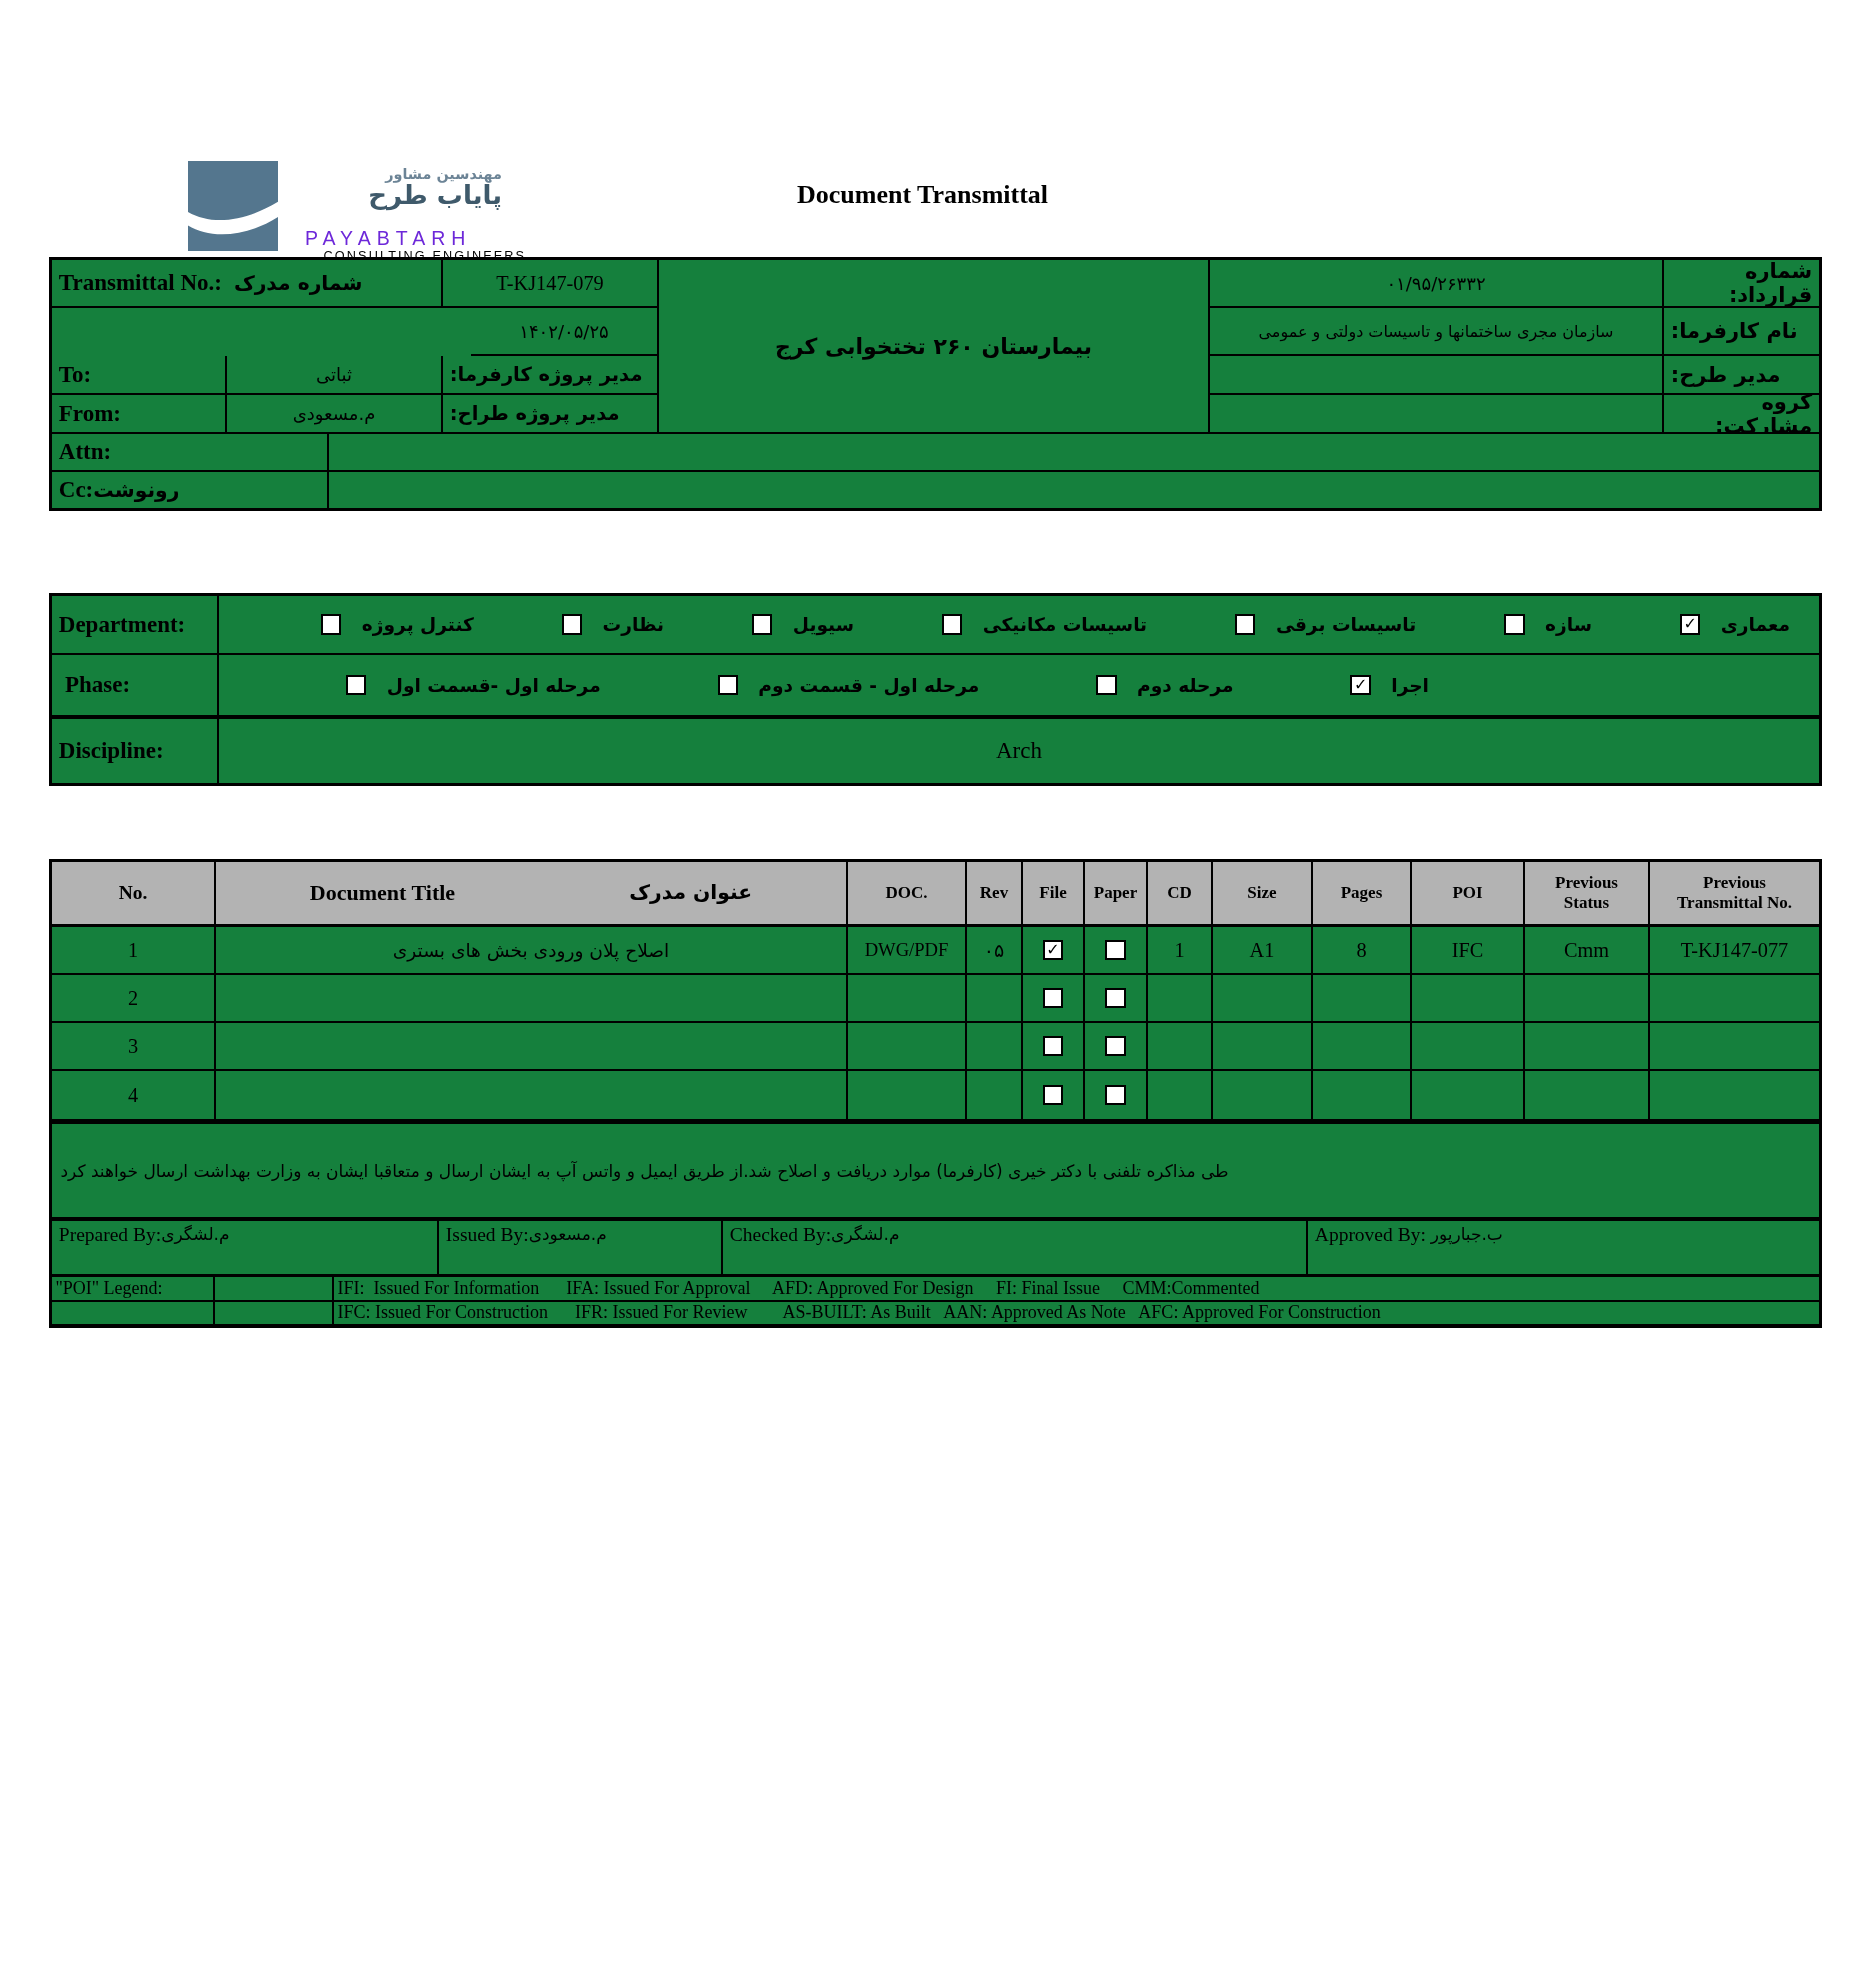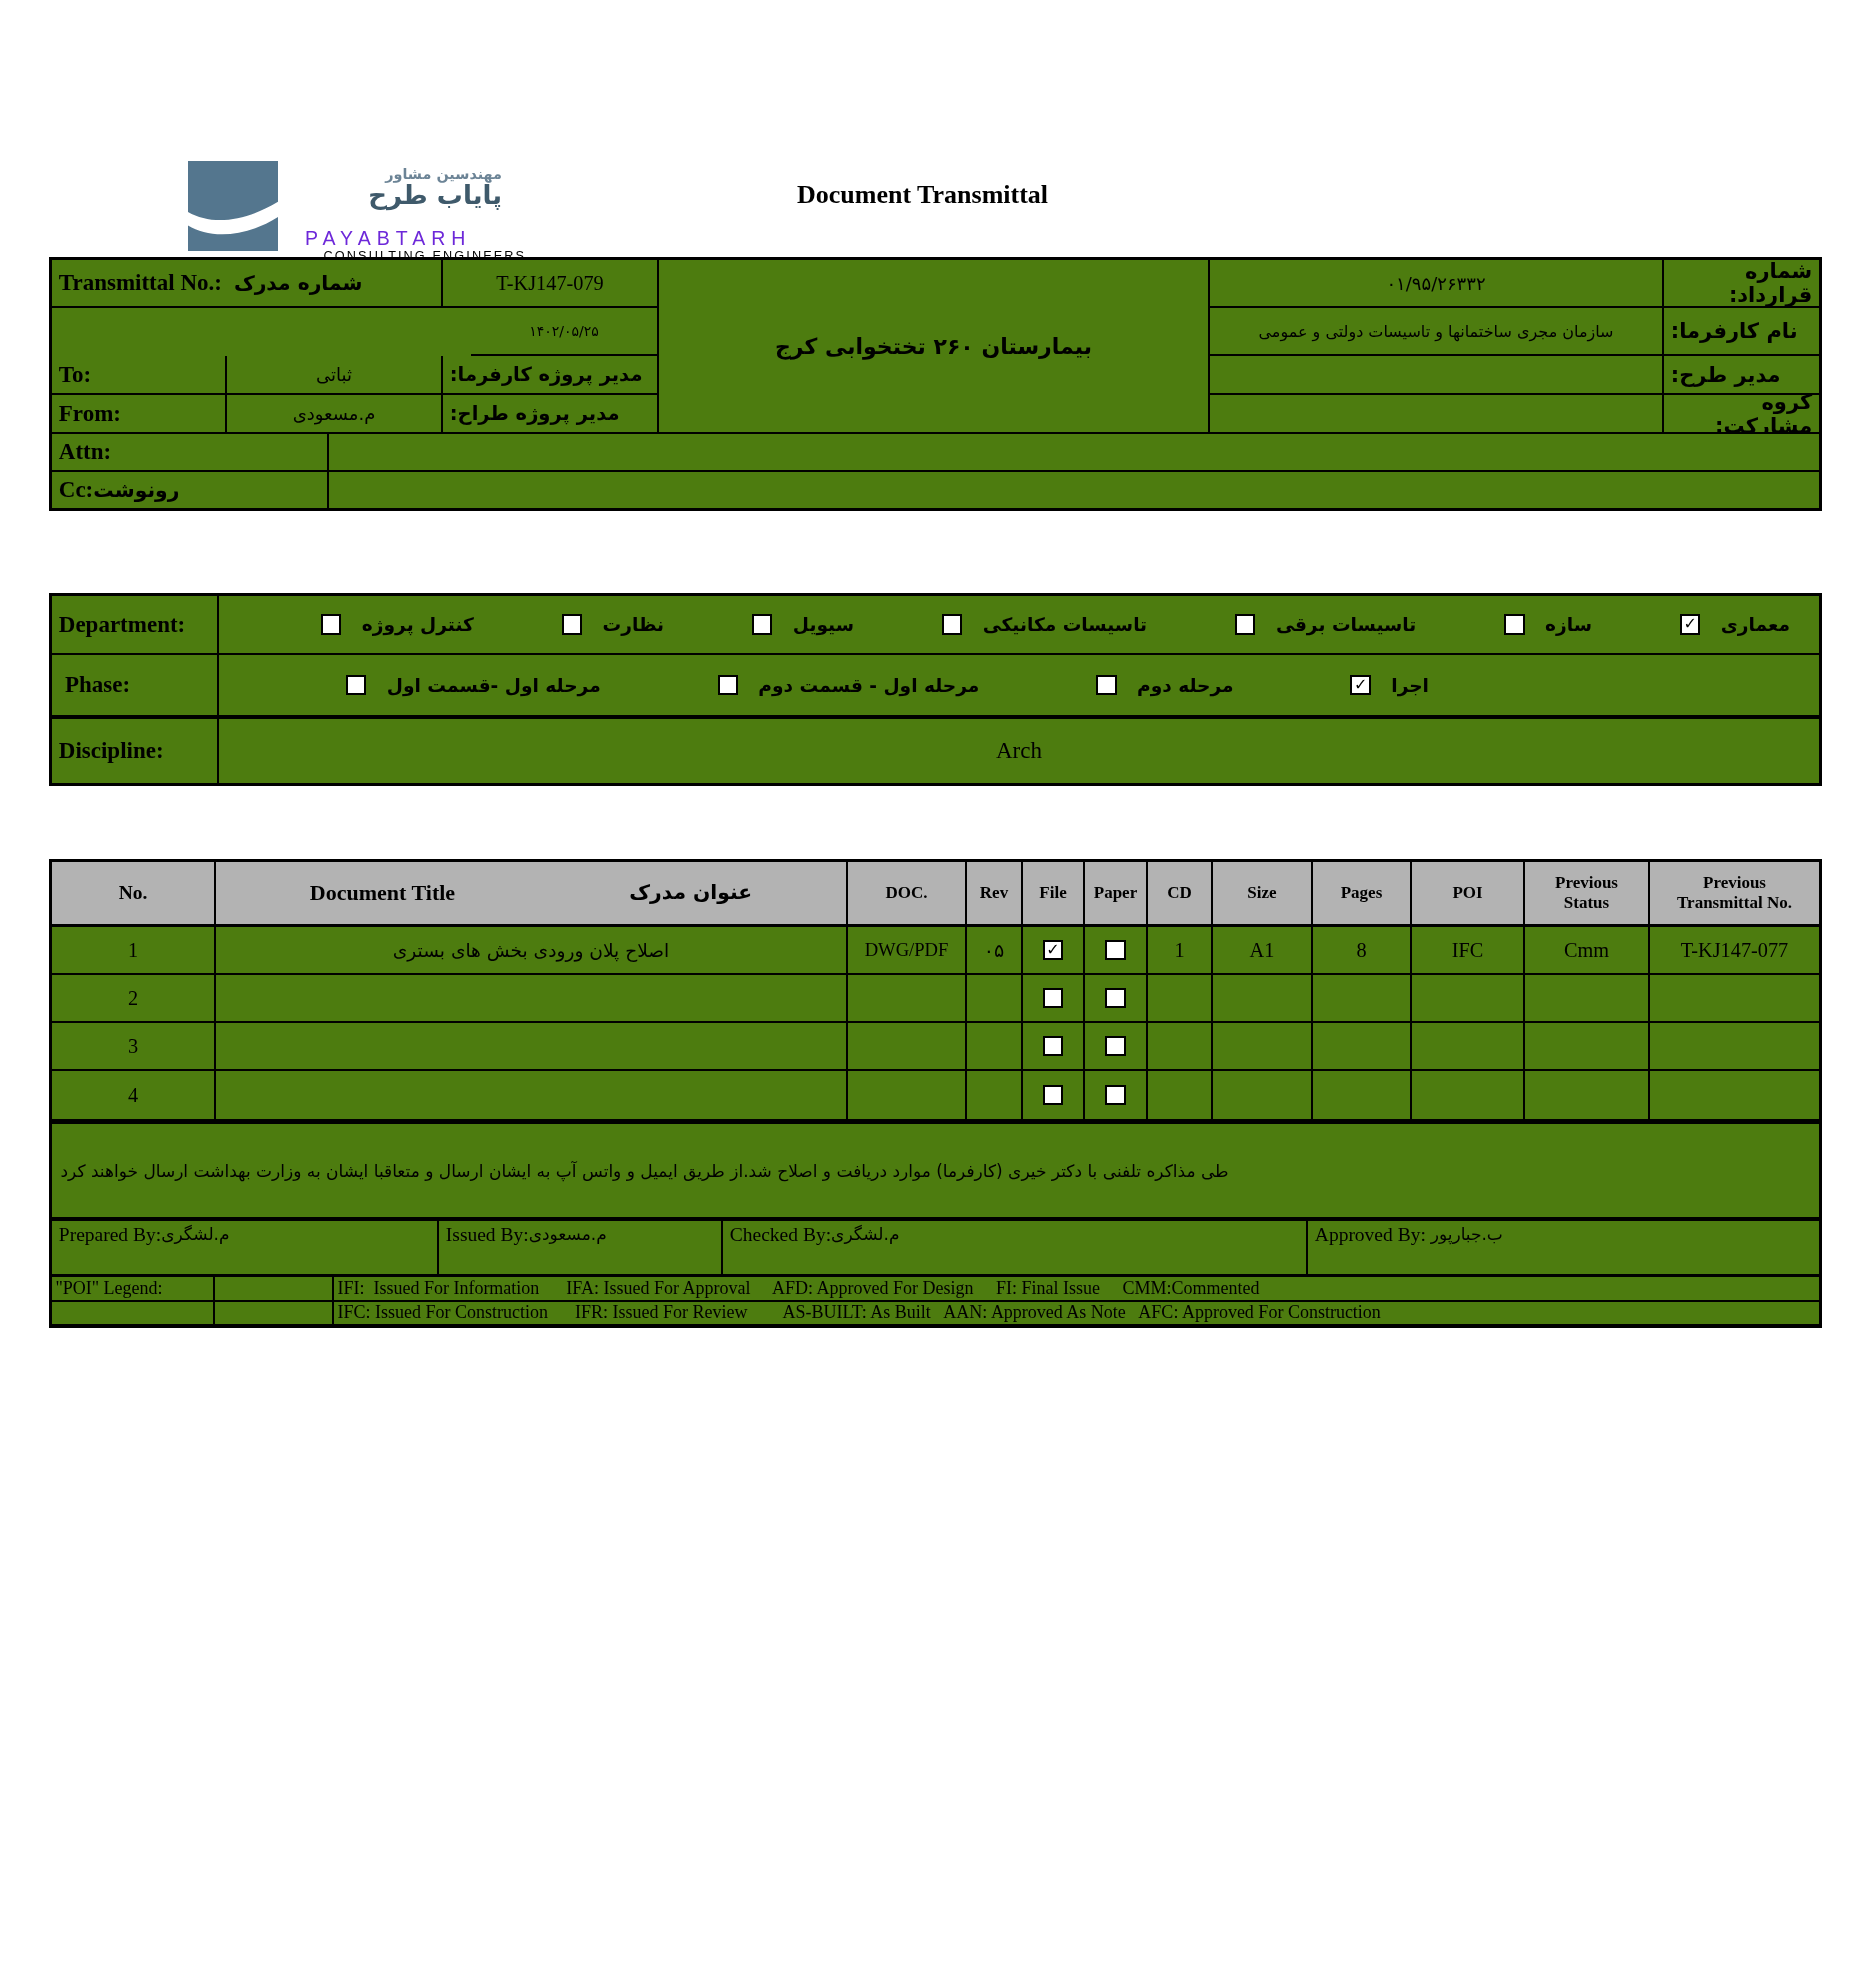--- a/index.html
+++ b/index.html
@@ -10,21 +10,21 @@
   
   .brand-square{position:absolute;left:188px;top:161px;width:90px;height:90px;}
   .brand-text{position:absolute;left:305px;top:166px;width:197px;line-height:1.15;}
   .bt1{text-align:right;font-size:14.4px;color:#6c8496;font-weight:bold;}
   .bt2{text-align:right;font-size:26px;color:#3f5a6b;font-weight:bold;margin-top:-1.7px;}
   .bt3{text-align:left;font-size:19.5px;letter-spacing:6px;font-weight:normal;color:#6d28d9;margin-top:16px;white-space:nowrap;font-family:"Liberation Sans",sans-serif;}
   .bt4{text-align:left;font-size:12.7px;letter-spacing:2.1px;color:#000000;padding-left:18.6px;white-space:nowrap;font-family:"Liberation Sans",sans-serif;}
   .doc-title{position:absolute;left:797px;top:180px;font-size:26px;font-weight:bold;}
 
   
-  .gtable{position:absolute;left:49px;width:1773px;display:grid;border:3.4px solid #000;background:#4d7c0f;box-sizing:border-box;}
+  .gtable{position:absolute;left:49px;width:1773px;display:grid;border:3.4px solid #000;background:#15803d;box-sizing:border-box;}
   .cell{border-right:2.5px solid #000;border-bottom:2.5px solid #000;display:flex;align-items:center;box-sizing:border-box;padding:0 6.8px;overflow:hidden;}
   .cell.lc{border-right:none;}
   .cell.lb{border-bottom:none;}
   .cell.bb-thick{border-bottom:4.2px solid #000;padding-left:13px;}
   .lab{font-weight:bold;font-size:23px;}
   .val{font-size:20.3px;justify-content:center;text-align:center;}
   .rtl{direction:rtl;}
   .falab{font-weight:bold;font-size:20.3px;}
 
   
@@ -98,21 +98,21 @@
   <div class="gtable" id="header-table">
     <div class="cell" style="grid-area:1/1/2/4;">
       <span class="lab">Transmittal No.:</span>
       <span class="fa falab" style="margin-left:12px;">شماره مدرک</span>
     </div>
     <div class="cell val" style="grid-area:1/4/2/5;">T-KJ147-079</div>
     <div class="cell project-cell fa" style="grid-area:1/5/5/6;">بیمارستان ۲۶۰ تختخوابی کرج</div>
     <div class="cell val fa" style="grid-area:1/6/2/7;font-size:18px;">۰۱/۹۵/۲۶۳۳۲</div>
     <div class="cell ht-falabel fa lc" style="grid-area:1/7/2/8;">شماره قرارداد:</div>
 
-    <div class="cell val fa" style="grid-area:2/4/3/5;font-size:14px;margin-left:28px;">۱۴۰۲/۰۵/۲۵</div>
+    <div class="cell val fa" style="grid-area:2/4/3/5;font-size:18px;margin-left:28px;">۱۴۰۲/۰۵/۲۵</div>
     <div class="cell val fa" style="grid-area:2/6/3/7;font-size:16px;">سازمان مجری ساختمانها و تاسیسات دولتی و عمومی</div>
     <div class="cell ht-falabel fa lc" style="grid-area:2/7/3/8;">نام کارفرما:</div>
 
     <div class="cell lab" style="grid-area:3/1/4/2;">To:</div>
     <div class="cell val fa" style="grid-area:3/2/4/4;font-size:18px;">ثباتی</div>
     <div class="cell ht-falabel fa" style="grid-area:3/4/4/5;font-size:19.5px;">مدیر پروژه کارفرما:</div>
     <div class="cell" style="grid-area:3/6/4/7;"></div>
     <div class="cell ht-falabel fa lc" style="grid-area:3/7/4/8;">مدیر طرح:</div>
 
     <div class="cell lab" style="grid-area:4/1/5/2;">From:</div>

